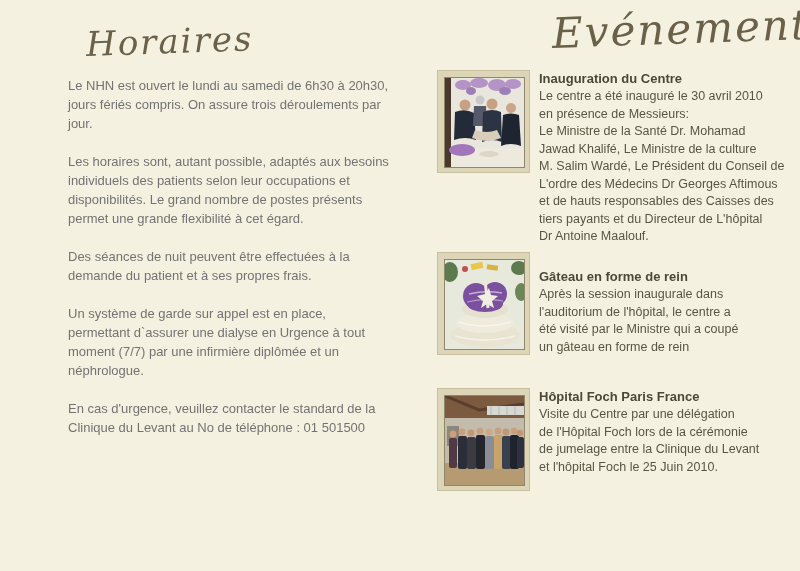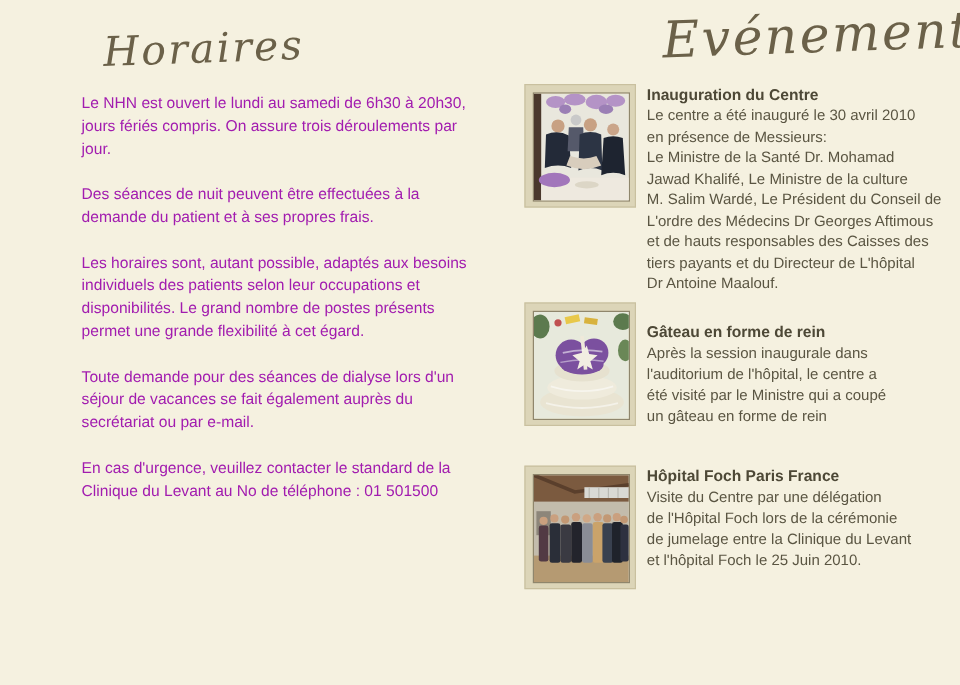--- a/index.html
+++ b/index.html
@@ -20,21 +20,21 @@
     white-space:nowrap;
   }
   
   .col-left{position:absolute;left:68px;top:14px;width:365px;}
   .col-left .script-title{font-size:34px;margin:4px 0 18px 18px;}
   .col-left p{
     margin:0 0 19px 0;
     font-size:13px;
     line-height:19px;
     white-space:pre-line;
-    color:#a21caf;
+    color:#737373;
   }
   
   .right-title{position:absolute;left:552px;top:4px;font-size:42px;}
   .event{position:absolute;left:437px;display:flex;align-items:flex-start;}
   .event-1{top:70px;}
   .event-2{top:252px;}
   .event-3{top:388px;}
   .photo-frame{
     flex:0 0 auto;
     width:79px;height:89px;
@@ -58,29 +58,30 @@
 </head>
 <body>
 
 <div class="page">
 
   <div class="col-left">
     <h1 class="script-title">Horaires</h1>
     <p>Le NHN est ouvert le lundi au samedi de 6h30 à 20h30,
 jours fériés compris. On assure trois déroulements par
 jour.</p>
-    <p>Des séances de nuit peuvent être effectuées à la
-demande du patient et à ses propres frais.</p>
     <p>Les horaires sont, autant possible,  adaptés aux besoins
 individuels des patients selon leur occupations et
 disponibilités. Le grand nombre de postes présents
 permet une grande flexibilité à cet égard.</p>
-    <p>Toute demande pour des séances de dialyse lors d'un
-séjour de vacances se fait également auprès du
-secrétariat ou par e-mail.</p>
+    <p>Des séances de nuit peuvent être effectuées à la
+demande du patient et à ses propres frais.</p>
+    <p>Un système de garde sur appel est en place,
+permettant d`assurer une dialyse en Urgence à tout
+moment (7/7) par une infirmière diplômée et un
+néphrologue.</p>
     <p>En cas d'urgence, veuillez contacter le standard de la
 Clinique du Levant au No de téléphone : 01 501500</p>
   </div>
 
   <h1 class="script-title right-title">Evénements</h1>
 
   <div class="event event-1">
     <div class="photo-frame">
       <svg width="79" height="89" viewBox="0 0 79 89" xmlns="http://www.w3.org/2000/svg">
         <rect x="0" y="0" width="79" height="89" fill="#e9e7dd"></rect>

